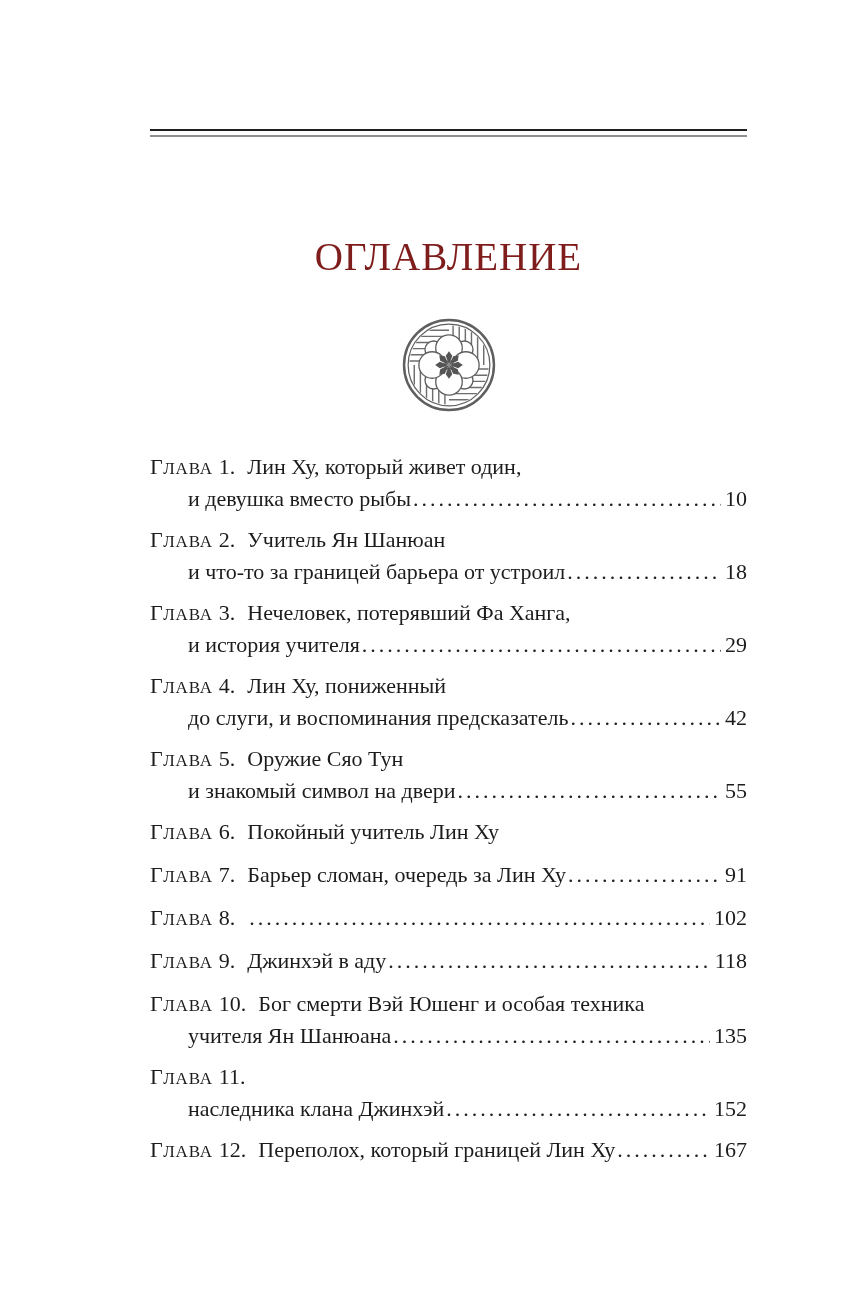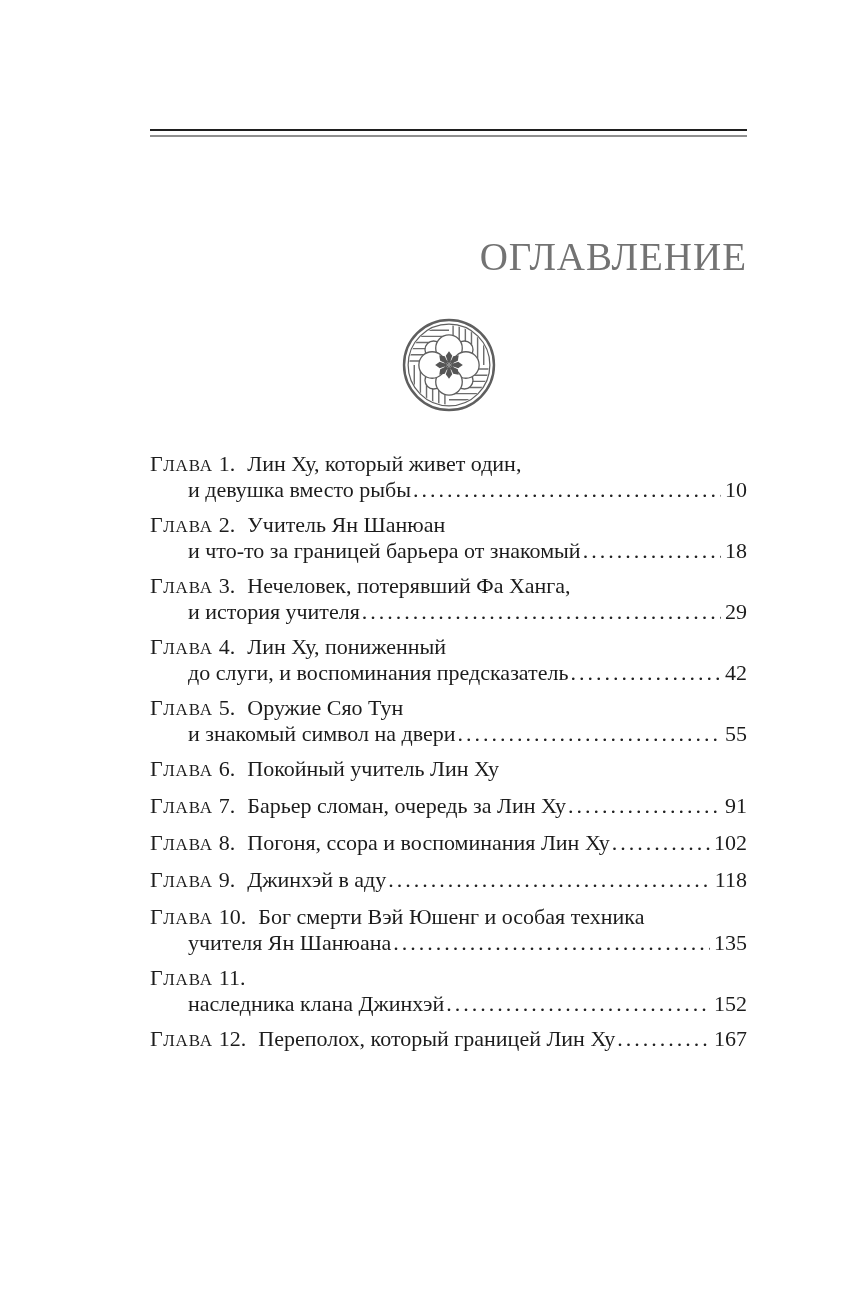--- a/index.html
+++ b/index.html
@@ -23,43 +23,43 @@
   
   .double-rule {
     top: 129px;
     height: 4px;
     border-top: 2px solid #1f1f1f;
     border-bottom: 2px solid #8f8f8f;
   }
   
   .toc-title {
     top: 234px;
-    text-align: right;
+    text-align: center;
     font-size: 39px;
     letter-spacing: 1px;
     font-weight: 500;
-    color: #737373;
+    color: #7f1d1d;
   }
   
   .ornament-wrap {
     top: 318px;
     text-align: center;
   }
   
   .toc-list {
     top: 452px;
   }
   .entry {
     margin-bottom: 11px;
   }
   .line {
     display: flex;
     align-items: baseline;
     font-size: 22px;
-    line-height: 24px;
+    line-height: 30px;
     white-space: nowrap;
     text-align: center;
   }
   .line.cont {
     padding-left: 38px;
   }
   .chap-cap {
     font-size: 22px;
     letter-spacing: 0.5px;
   }
@@ -171,21 +171,21 @@
         <span class="pagenum">10</span>
       </div>
     </div>
     <div class="entry">
       <div class="line">
         <span><span class="chap-cap">Г</span><span class="chap-rest">ЛАВА</span></span>
         <span class="chap-num">2.</span>
         <span class="entry-text">Учитель Ян Шанюан</span>
       </div>
       <div class="line cont">
-        <span class="entry-text">и что-то за границей барьера от знакомый</span>
+        <span class="entry-text">и что-то за границей барьера от устроил</span>
         <span class="dots"></span>
         <span class="pagenum">18</span>
       </div>
     </div>
     <div class="entry">
       <div class="line">
         <span><span class="chap-cap">Г</span><span class="chap-rest">ЛАВА</span></span>
         <span class="chap-num">3.</span>
         <span class="entry-text">Нечеловек, потерявший Фа Ханга,</span>
       </div>
@@ -232,21 +232,20 @@
         <span class="chap-num">7.</span>
         <span class="entry-text">Барьер сломан, очередь за Лин Ху</span>
         <span class="dots"></span>
         <span class="pagenum">91</span>
       </div>
     </div>
     <div class="entry">
       <div class="line">
         <span><span class="chap-cap">Г</span><span class="chap-rest">ЛАВА</span></span>
         <span class="chap-num">8.</span>
-        <span class="entry-text">Погоня, ссора и воспоминания Лин Ху</span>
         <span class="dots"></span>
         <span class="pagenum">102</span>
       </div>
     </div>
     <div class="entry">
       <div class="line">
         <span><span class="chap-cap">Г</span><span class="chap-rest">ЛАВА</span></span>
         <span class="chap-num">9.</span>
         <span class="entry-text">Джинхэй в аду</span>
         <span class="dots"></span>

